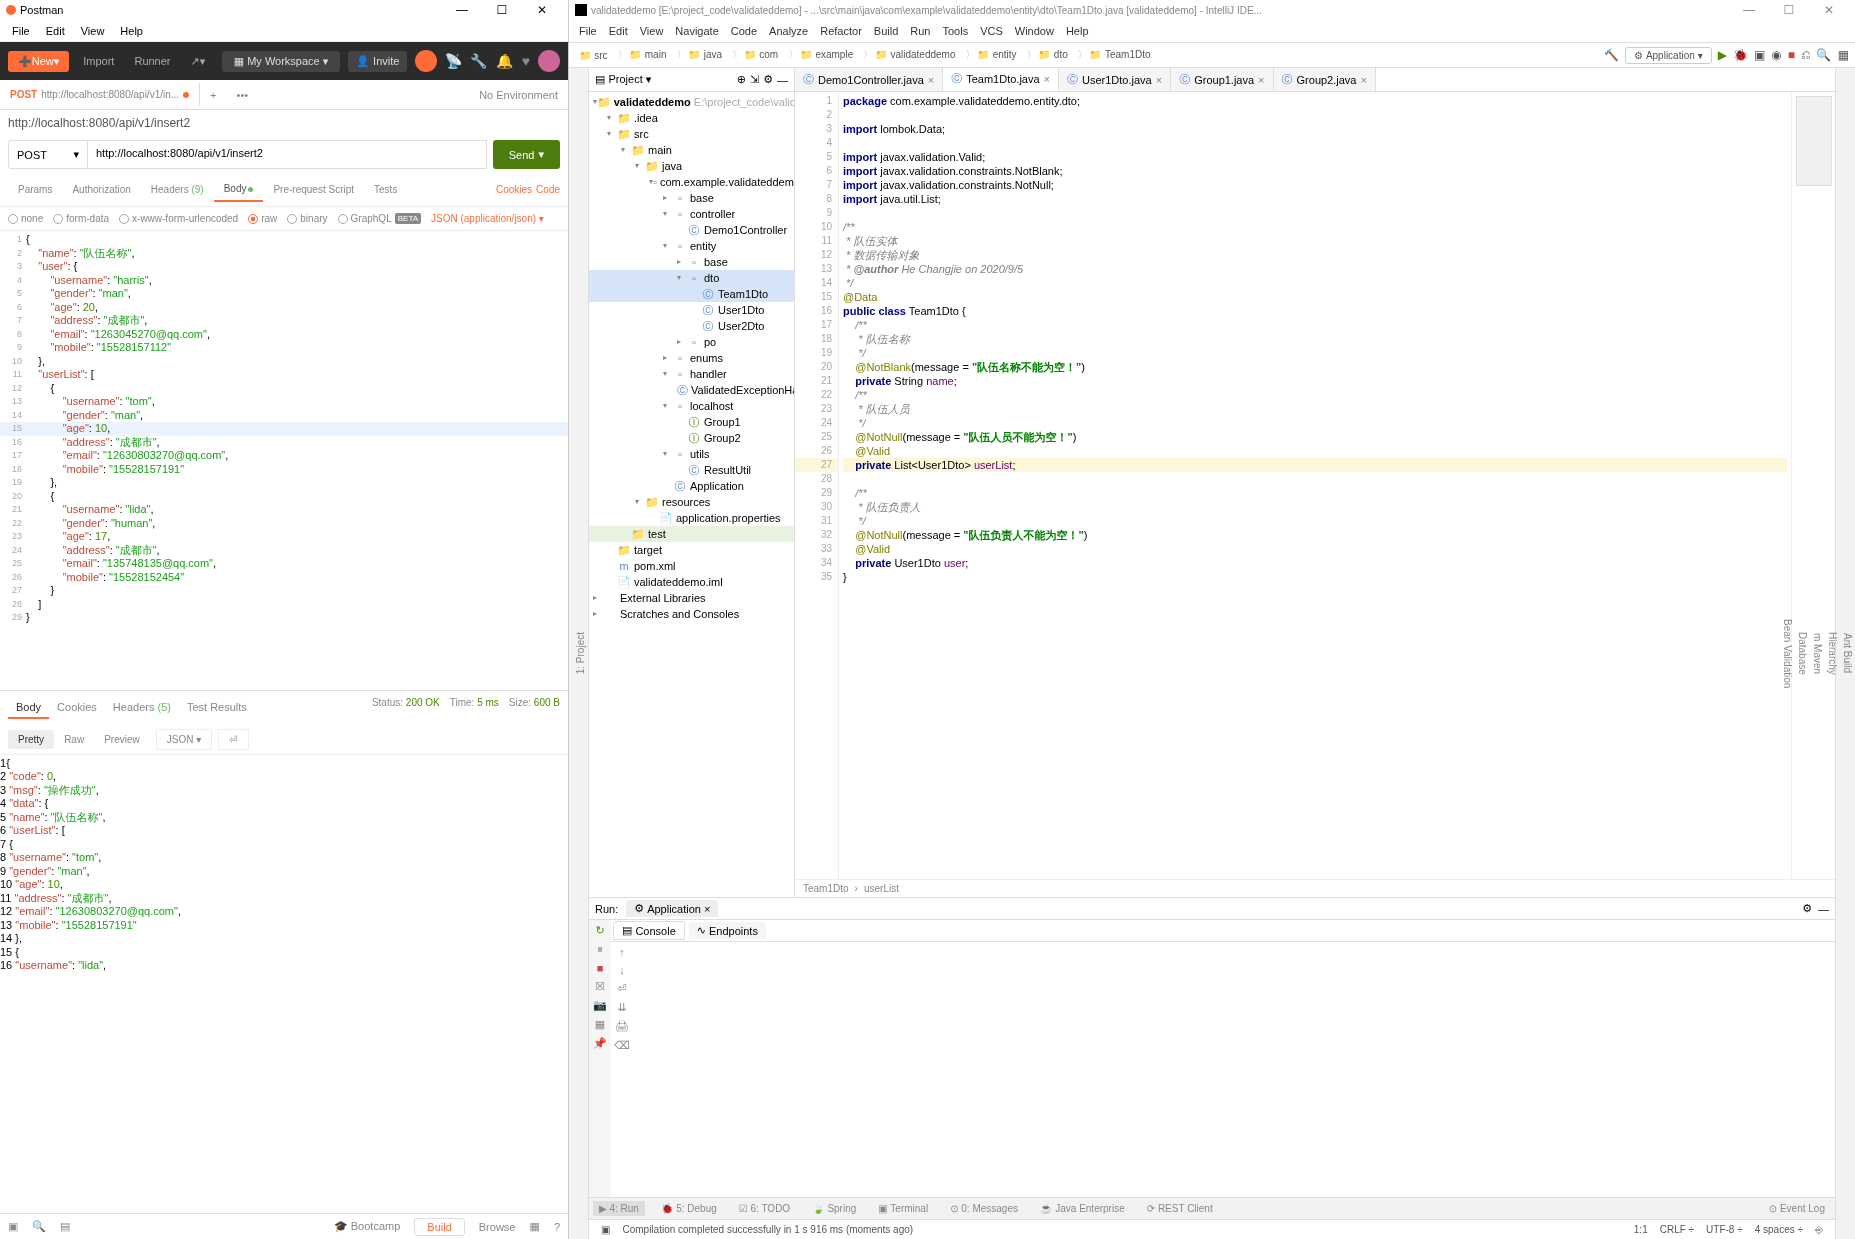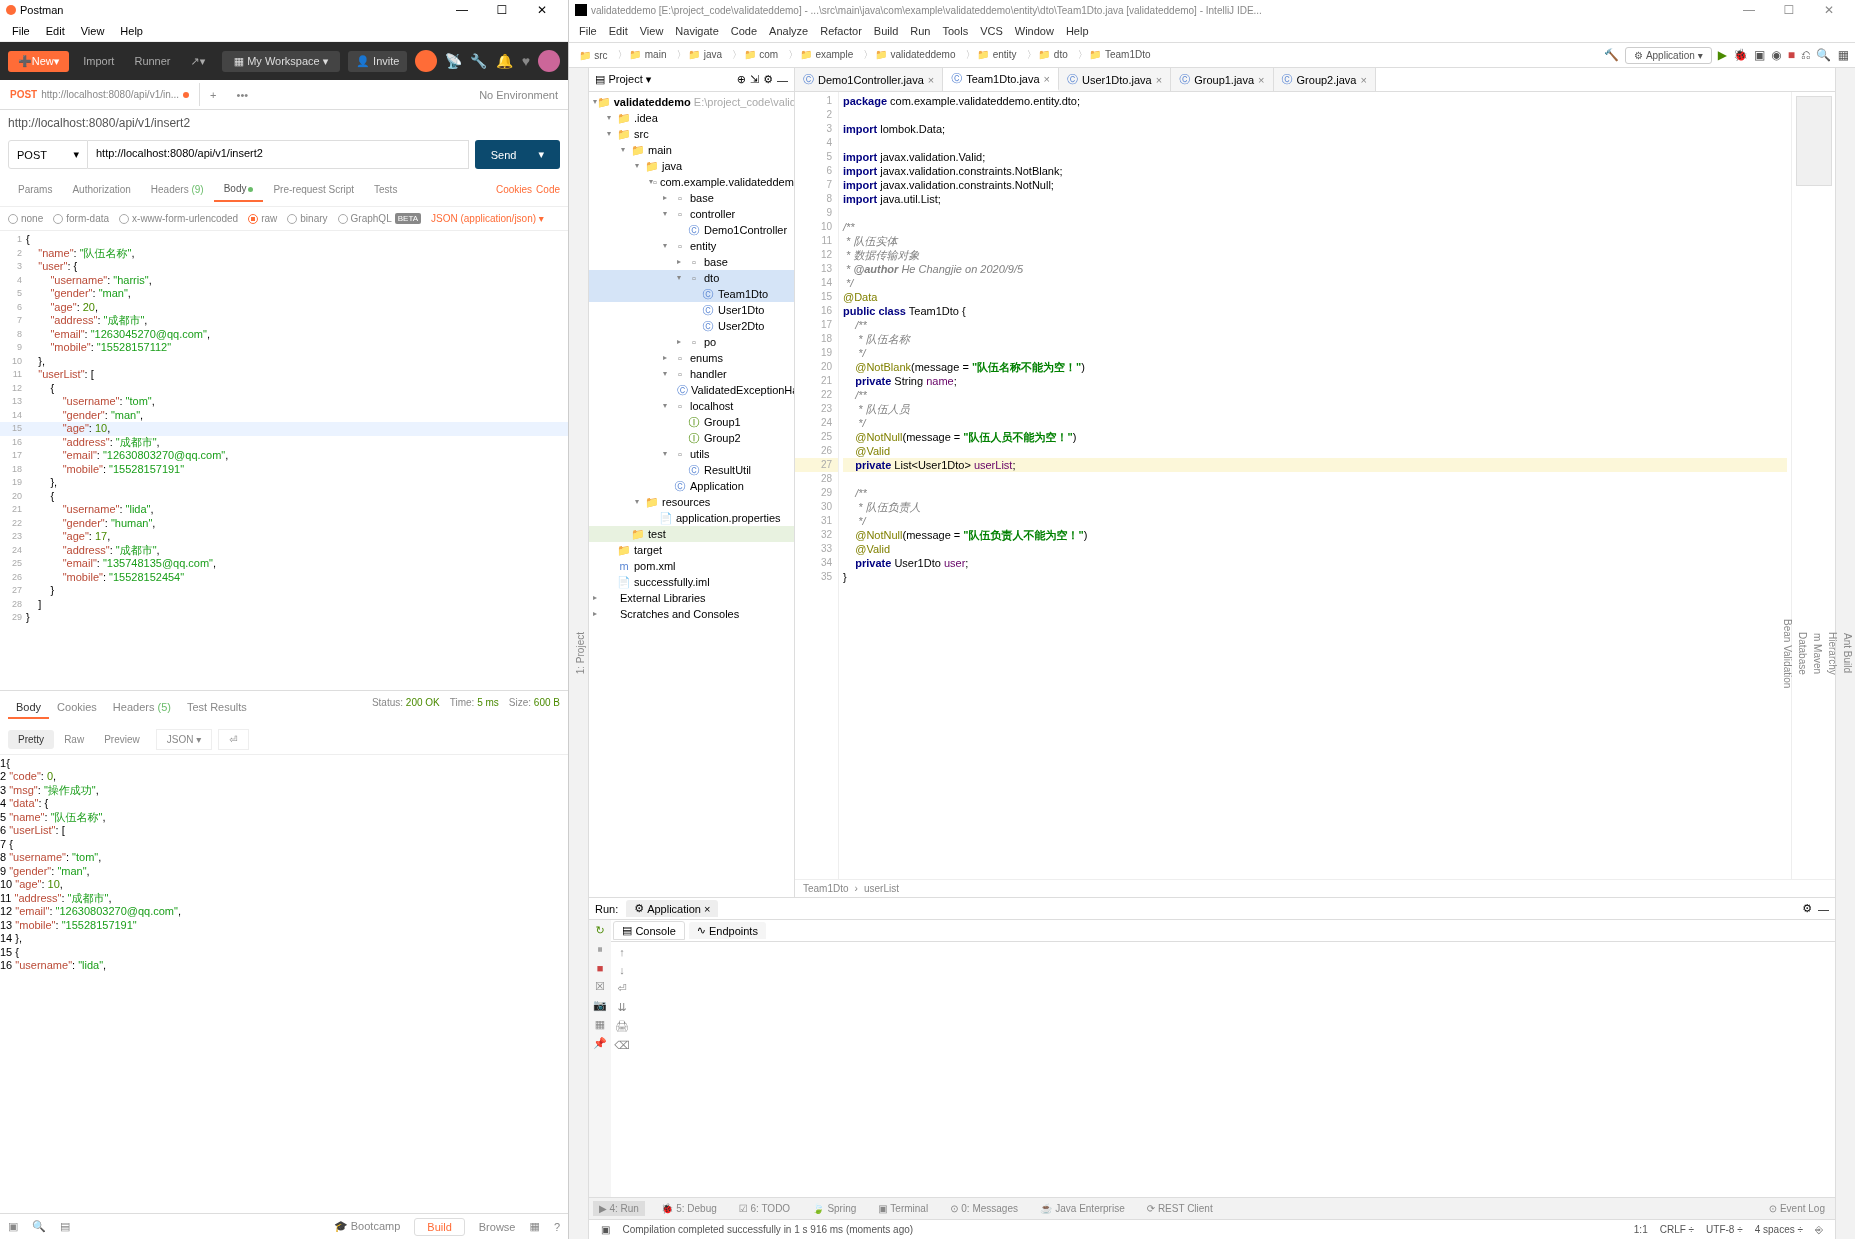--- a/index.html
+++ b/index.html
@@ -29,21 +29,21 @@
 .pm-tab { padding:6px 10px; border-right:1px solid #ddd; font-size:10px; color:#ff6c37; display:flex; align-items:center; gap:4px; }
 .pm-tab .dot { width:6px; height:6px; border-radius:50%; background:#ff6c37; }
 .pm-tab-add { padding:6px 10px; color:#888; cursor:pointer; }
 .pm-env { margin-left:auto; padding:6px 10px; color:#888; font-size:11px; }
 
 .pm-url-row { padding:6px 8px; color:#555; font-size:12px; }
 
 .pm-request { display:flex; padding:4px 8px; gap:0; }
 .pm-method { width:80px; border:1px solid #ddd; padding:6px 8px; border-radius:3px 0 0 3px; background:#fff; cursor:pointer; display:flex; justify-content:space-between; align-items:center; }
 .pm-url { flex:1; border:1px solid #ddd; border-left:0; padding:6px 8px; }
-.pm-send { background:#0c4a6e; color:#fff; padding:8px 16px; border-radius:3px; margin-left:6px; cursor:pointer; font-weight:500; display:flex; align-items:center; gap:22px; }
+.pm-send { background:#4d7c0f; color:#fff; padding:8px 16px; border-radius:3px; margin-left:6px; cursor:pointer; font-weight:500; display:flex; align-items:center; gap:4px; }
 
 .pm-subtabs { display:flex; padding:4px 8px; border-bottom:1px solid #eee; align-items:center; }
 .pm-subtab { padding:6px 10px; color:#888; font-size:10px; cursor:pointer; }
 .pm-subtab.active { color:#555; border-bottom:2px solid #ff6c37; }
 .pm-subtab .dot { display:inline-block; width:5px; height:5px; border-radius:50%; background:#6bbd6b; margin-left:2px; vertical-align:middle; }
 .pm-subtab .count { color:#6bbd6b; }
 .pm-cookies { margin-left:auto; color:#ff6c37; font-size:10px; cursor:pointer; }
 
 .pm-bodytype { display:flex; padding:6px 8px; gap:10px; font-size:10px; color:#888; align-items:center; }
 .pm-radio { display:flex; align-items:center; gap:3px; cursor:pointer; }
@@ -530,21 +530,21 @@
                 <span>target</span>
               </div>
               <div class="node" style="padding-left: 18px;">
                 <span class="arrow"></span>
                 <span class="ico md">m</span>
                 <span>pom.xml</span>
               </div>
               <div class="node" style="padding-left: 18px;">
                 <span class="arrow"></span>
                 <span class="ico xml">📄</span>
-                <span>successfully.iml</span>
+                <span>validateddemo.iml</span>
               </div>
               <div class="node" style="padding-left: 4px;">
                 <span class="arrow">▸</span>
                 <span class="ico "></span>
                 <span>External Libraries</span>
               </div>
               <div class="node" style="padding-left: 4px;">
                 <span class="arrow">▸</span>
                 <span class="ico "></span>
                 <span>Scratches and Consoles</span>

